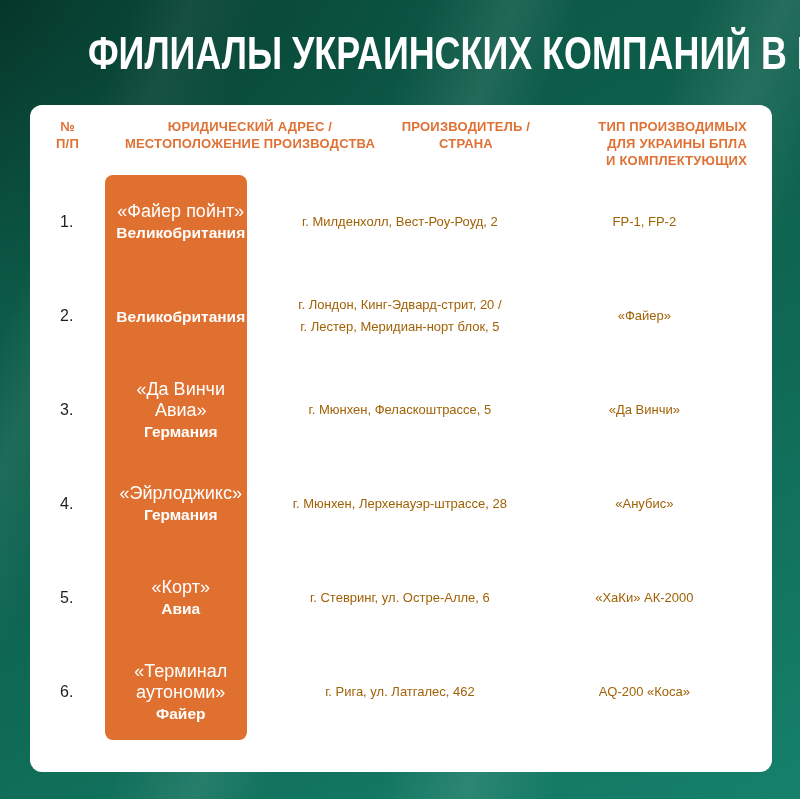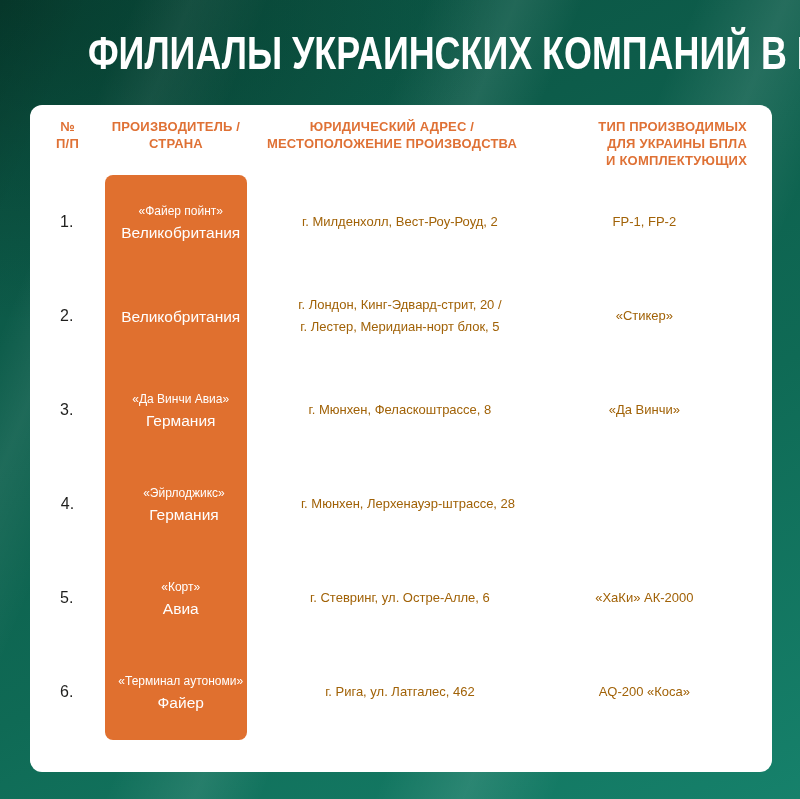--- a/index.html
+++ b/index.html
@@ -80,28 +80,28 @@
 
   .cell { text-align: center; }
 
   .num {
     font-size: 16px;
     font-weight: 500;
     color: #1f1f1d;
   }
   .producer { color: #ffffff; padding: 0 8px; }
   .producer .pname {
-    font-size: 12px;
+    font-size: 18px;
     line-height: 21px;
     font-weight: 400;
   }
   .producer .pcountry {
     font-size: 15.5px;
     line-height: 21px;
-    font-weight: 400;
+    font-weight: 700;
   }
   .addr, .type {
     font-size: 13px;
     line-height: 22px;
     font-weight: 500;
     color: #a16207;
     white-space: pre-line;
   }
 </style>
 </head>
@@ -111,24 +111,24 @@
 
   <h1 class="title">ФИЛИАЛЫ УКРАИНСКИХ КОМПАНИЙ В ЕВРОПЕ</h1>
 
   <div class="card">
 
     <div class="orange-col"></div>
 
     <div class="thead">
       <div class="th c-num">№
 П/П</div>
+      <div class="th c-addr">ЮРИДИЧЕСКИЙ АДРЕС /
+МЕСТОПОЛОЖЕНИЕ ПРОИЗВОДСТВА</div>
       <div class="th c-prod">ПРОИЗВОДИТЕЛЬ /
 СТРАНА</div>
-      <div class="th c-addr">ЮРИДИЧЕСКИЙ АДРЕС /
-МЕСТОПОЛОЖЕНИЕ ПРОИЗВОДСТВА</div>
       <div class="th c-type">ТИП ПРОИЗВОДИМЫХ
 ДЛЯ УКРАИНЫ БПЛА
 И КОМПЛЕКТУЮЩИХ</div>
     </div>
 
     <div class="tbody">
 
       <div class="row">
         <div class="cell c-num num">1.</div>
         <div class="cell c-prod producer">
@@ -139,40 +139,41 @@
         <div class="cell c-type type">FP-1, FP-2</div>
       </div>
 
       <div class="row">
         <div class="cell c-num num">2.</div>
         <div class="cell c-prod producer">
           <div class="pcountry">Великобритания</div>
         </div>
         <div class="cell c-addr addr">г. Лондон, Кинг-Эдвард-стрит, 20 /
 г. Лестер, Меридиан-норт блок, 5</div>
-        <div class="cell c-type type">«Стикер»</div>
+        <div class="cell c-type type">«Файер»</div>
       </div>
 
       <div class="row">
         <div class="cell c-num num">3.</div>
         <div class="cell c-prod producer">
           <div class="pname">«Да Винчи Авиа»</div>
           <div class="pcountry">Германия</div>
         </div>
-        <div class="cell c-addr addr">г. Мюнхен, Феласкоштрассе, 8</div>
+        <div class="cell c-addr addr">г. Мюнхен, Феласкоштрассе, 5</div>
         <div class="cell c-type type">«Да Винчи»</div>
       </div>
 
       <div class="row">
         <div class="cell c-num num">4.</div>
         <div class="cell c-prod producer">
           <div class="pname">«Эйрлоджикс»</div>
           <div class="pcountry">Германия</div>
         </div>
         <div class="cell c-addr addr">г. Мюнхен, Лерхенауэр-штрассе, 28</div>
+        <div class="cell c-type type">«Анубис»</div>
       </div>
 
       <div class="row">
         <div class="cell c-num num">5.</div>
         <div class="cell c-prod producer">
           <div class="pname">«Корт»</div>
           <div class="pcountry">Авиа</div>
         </div>
         <div class="cell c-addr addr">г. Стевринг, ул. Остре-Алле, 6</div>
         <div class="cell c-type type">«ХаКи» АК-2000</div>

